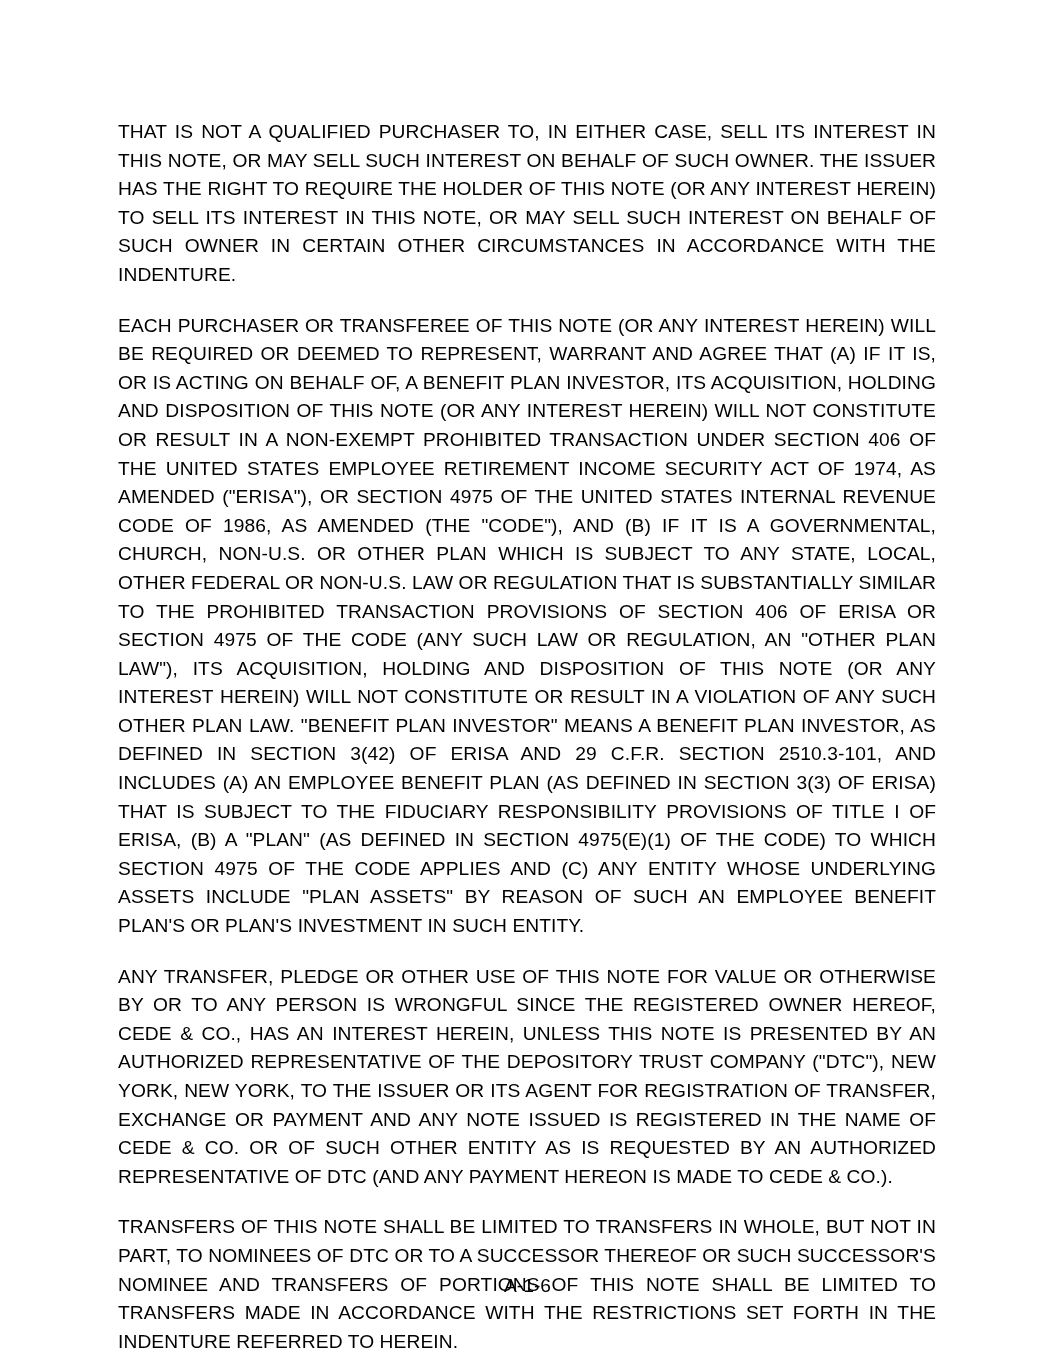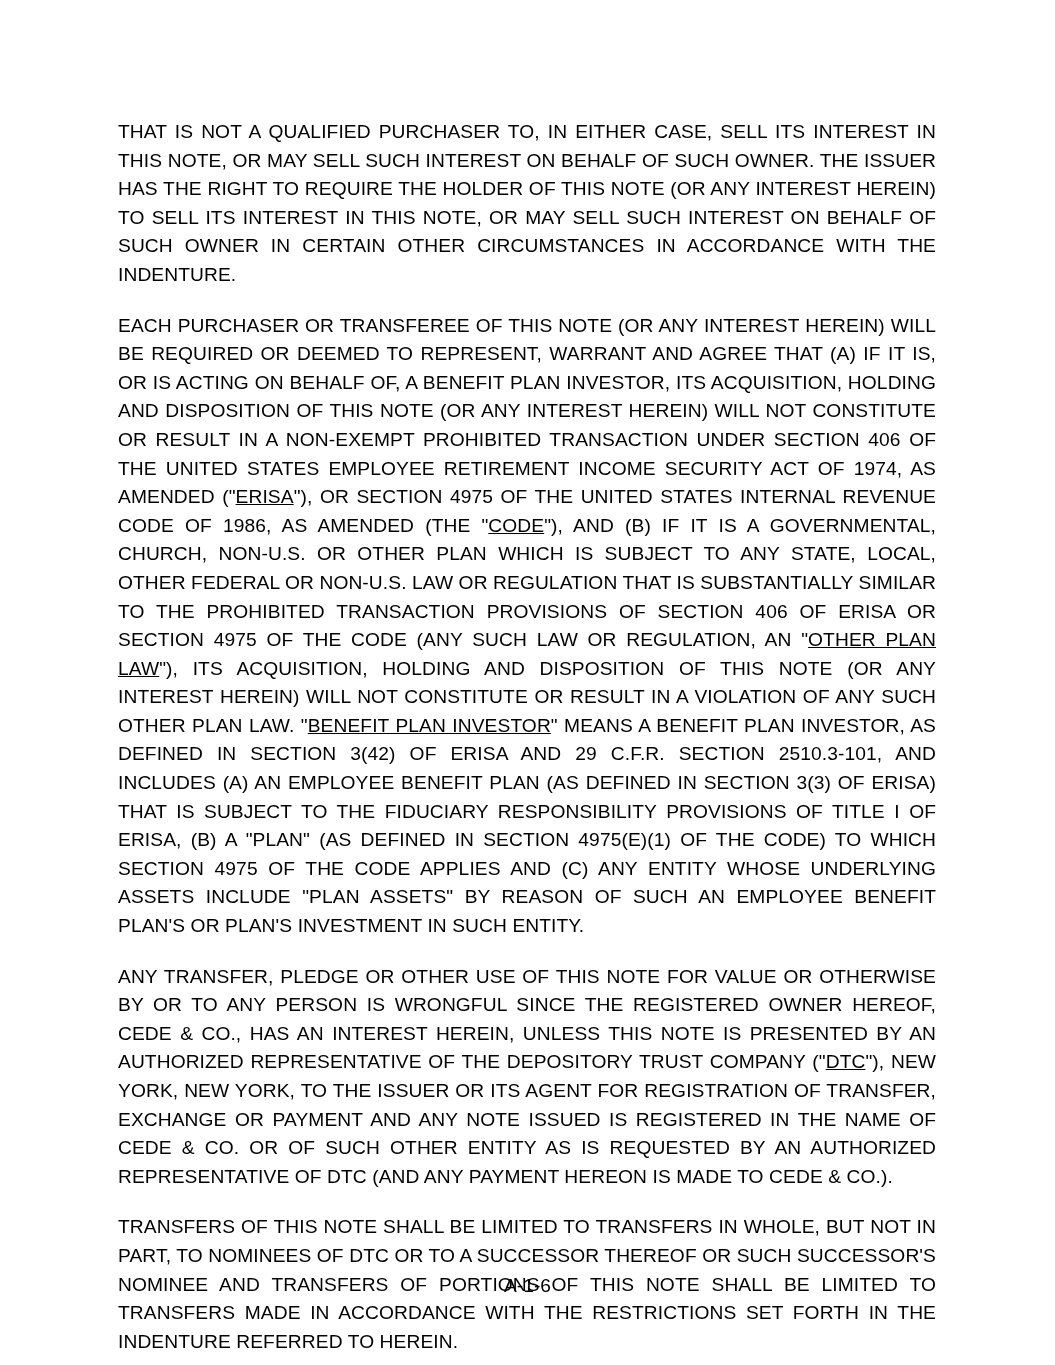--- a/index.html
+++ b/index.html
@@ -27,21 +27,20 @@
     font-size: 19.2px;
     line-height: 28.6px;
     text-align: justify;
     text-justify: inter-word;
     letter-spacing: 0.1px;
   }
   p.para:last-child {
     margin-bottom: 12px;
   }
   .u {
-    text-decoration: underline;
   }
   .footer {
     position: absolute;
     left: 0;
     top: 1275px;
     width: 1055px;
     text-align: center;
     font-size: 19.2px;
     font-family: "Liberation Sans", sans-serif;
     color: #000000;

